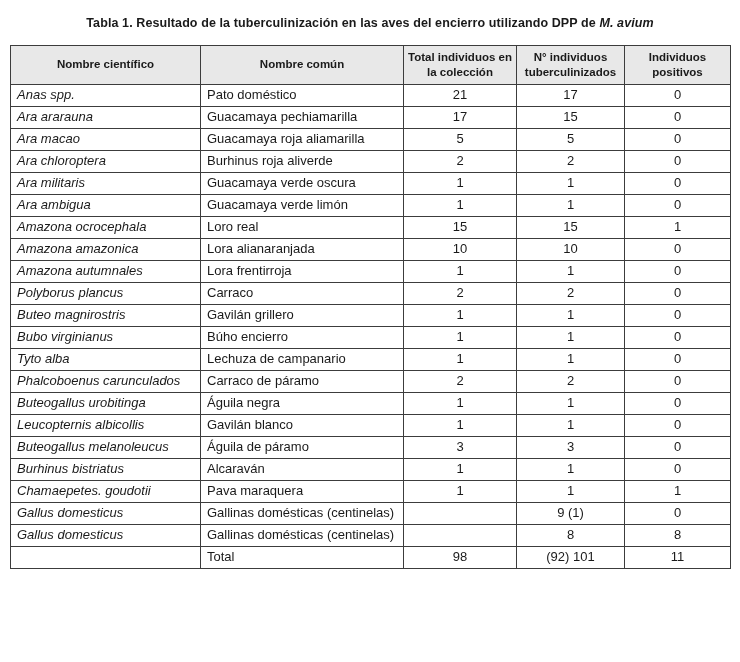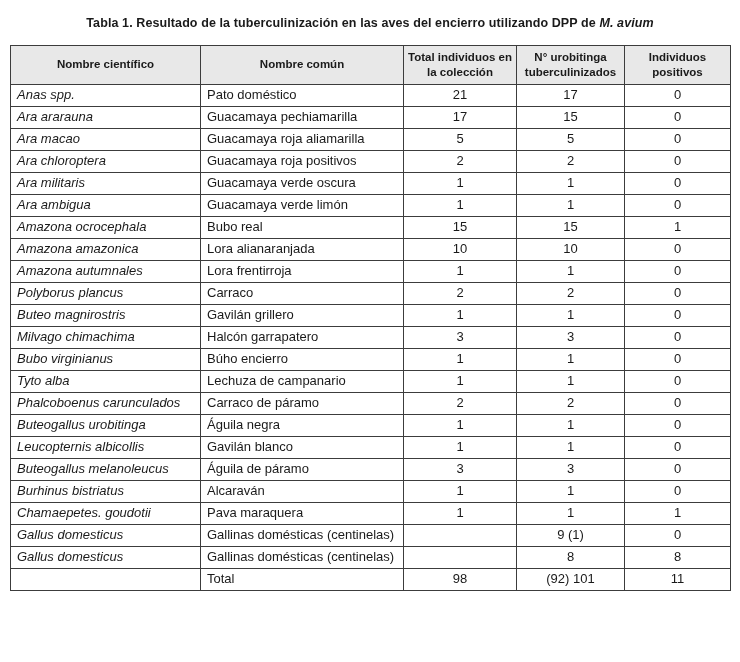--- a/index.html
+++ b/index.html
@@ -61,21 +61,21 @@
       <col style="width:203px">
       <col style="width:113px">
       <col style="width:108px">
       <col style="width:106px">
     </colgroup>
     <thead>
       <tr>
         <th>Nombre científico</th>
         <th>Nombre común</th>
         <th>Total individuos en la colección</th>
-        <th>N° urobitinga tuberculinizados</th>
+        <th>N° individuos tuberculinizados</th>
         <th>Individuos positivos</th>
       </tr>
     </thead>
     <tbody>
   <tr>
     <td class="sci">Anas spp.</td>
     <td>Pato doméstico</td>
     <td class="num">21</td>
     <td class="num">17</td>
     <td class="num">0</td>
@@ -92,21 +92,21 @@
   <tr>
     <td class="sci">Ara macao</td>
     <td>Guacamaya roja aliamarilla</td>
     <td class="num">5</td>
     <td class="num">5</td>
     <td class="num">0</td>
   </tr>
 
   <tr>
     <td class="sci">Ara chloroptera</td>
-    <td>Guacamaya roja positivos</td>
+    <td>Burhinus roja aliverde</td>
     <td class="num">2</td>
     <td class="num">2</td>
     <td class="num">0</td>
   </tr>
 
   <tr>
     <td class="sci">Ara militaris</td>
     <td>Guacamaya verde oscura</td>
     <td class="num">1</td>
     <td class="num">1</td>
@@ -116,21 +116,21 @@
   <tr>
     <td class="sci">Ara ambigua</td>
     <td>Guacamaya verde limón</td>
     <td class="num">1</td>
     <td class="num">1</td>
     <td class="num">0</td>
   </tr>
 
   <tr>
     <td class="sci">Amazona ocrocephala</td>
-    <td>Bubo real</td>
+    <td>Loro real</td>
     <td class="num">15</td>
     <td class="num">15</td>
     <td class="num">1</td>
   </tr>
 
   <tr>
     <td class="sci">Amazona amazonica</td>
     <td>Lora alianaranjada</td>
     <td class="num">10</td>
     <td class="num">10</td>
@@ -154,27 +154,20 @@
   </tr>
 
   <tr>
     <td class="sci">Buteo magnirostris</td>
     <td>Gavilán grillero</td>
     <td class="num">1</td>
     <td class="num">1</td>
     <td class="num">0</td>
   </tr>
 
-  <tr>
-    <td class="sci">Milvago chimachima</td>
-    <td>Halcón garrapatero</td>
-    <td class="num">3</td>
-    <td class="num">3</td>
-    <td class="num">0</td>
-  </tr>
 
   <tr>
     <td class="sci">Bubo virginianus</td>
     <td>Búho encierro</td>
     <td class="num">1</td>
     <td class="num">1</td>
     <td class="num">0</td>
   </tr>
 
   <tr>

